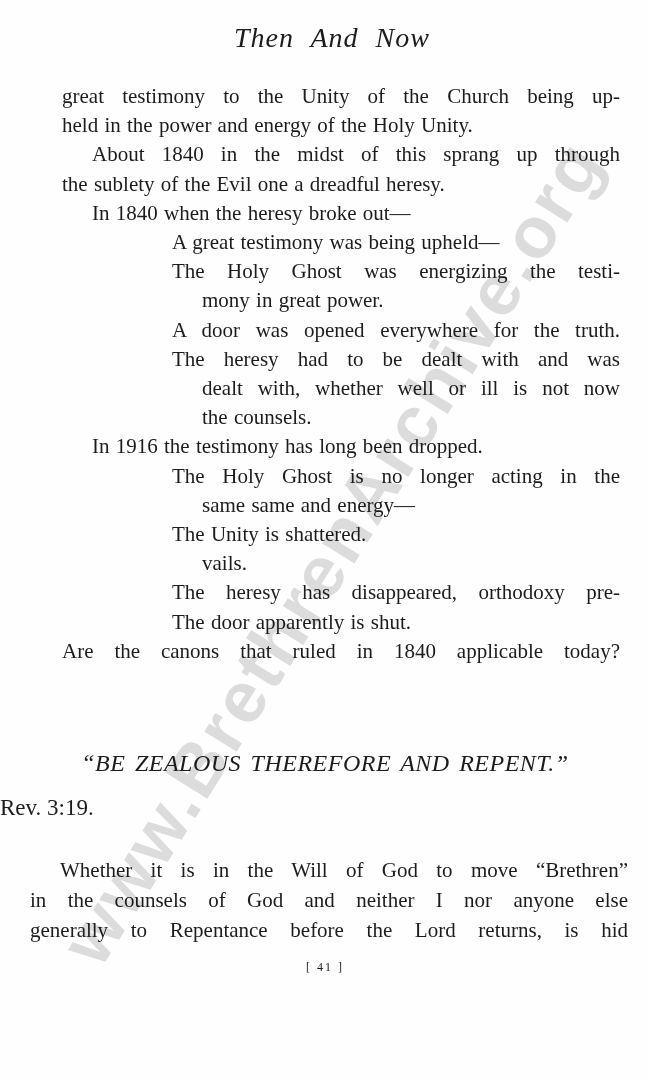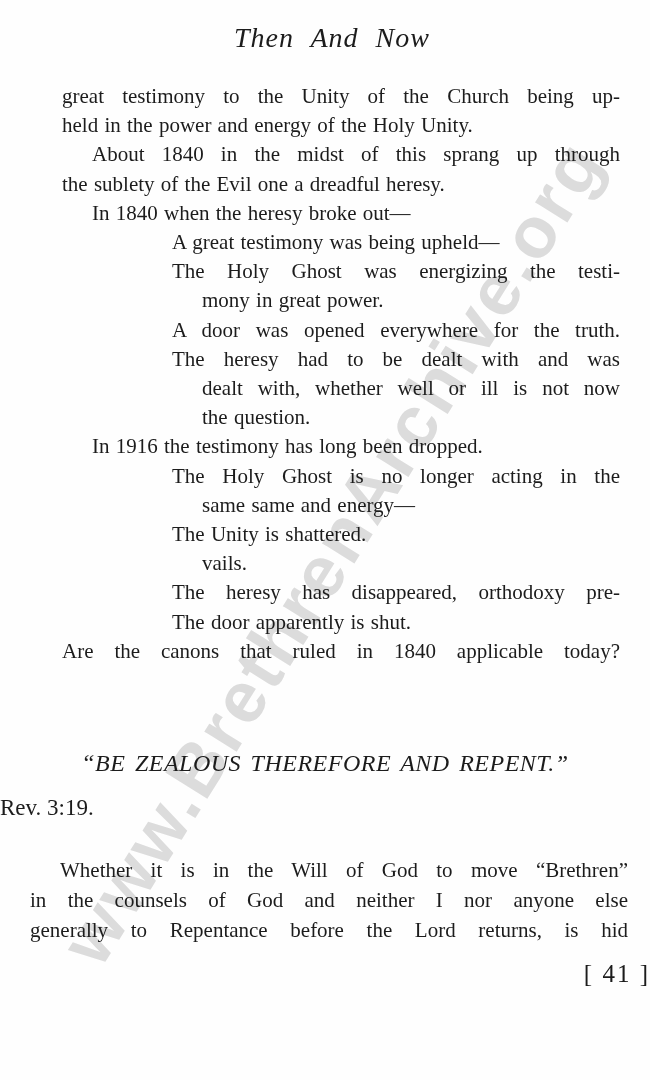--- a/index.html
+++ b/index.html
@@ -94,22 +94,22 @@
     right: 22px;
   }
   .para2-block .line {
     line-height: 30px;
   }
   .page-number {
     position: absolute;
     top: 960px;
     left: 0;
     width: 100%;
-    text-align: right;
-    font-size: 25px;
+    text-align: center;
+    font-size: 12px;
     letter-spacing: 2px;
   }
 </style>
 </head>
 <body>
 
 <div class="page">
 
   <div class="watermark">www.BrethrenArchive.org</div>
 
@@ -122,21 +122,21 @@
         <div class="line indent-0">held in the power and energy of the Holy Unity.</div>
         <div class="line indent-1 just">About 1840 in the midst of this sprang up through</div>
         <div class="line indent-0">the sublety of the Evil one a dreadful heresy.</div>
         <div class="line indent-1">In 1840 when the heresy broke out—</div>
         <div class="line indent-2">A great testimony was being upheld—</div>
         <div class="line indent-2 just">The Holy Ghost was energizing the testi-</div>
         <div class="line indent-3">mony in great power.</div>
         <div class="line indent-2 just">A door was opened everywhere for the truth.</div>
         <div class="line indent-2 just">The heresy had to be dealt with and was</div>
         <div class="line indent-3 just">dealt with, whether well or ill is not now</div>
-        <div class="line indent-3">the question.</div>
+        <div class="line indent-3">the counsels.</div>
         <div class="line indent-1">In 1916 the testimony has long been dropped.</div>
         <div class="line indent-2 just">The Holy Ghost is no longer acting in the</div>
         <div class="line indent-3">same same and energy—</div>
         <div class="line indent-2">The Unity is shattered.</div>
         <div class="line indent-3">vails.</div>
         <div class="line indent-2 just">The heresy has disappeared, orthodoxy pre-</div>
         <div class="line indent-2">The door apparently is shut.</div>
         <div class="line indent-0 just">Are the canons that ruled in 1840 applicable today?</div>
       </div>
 

